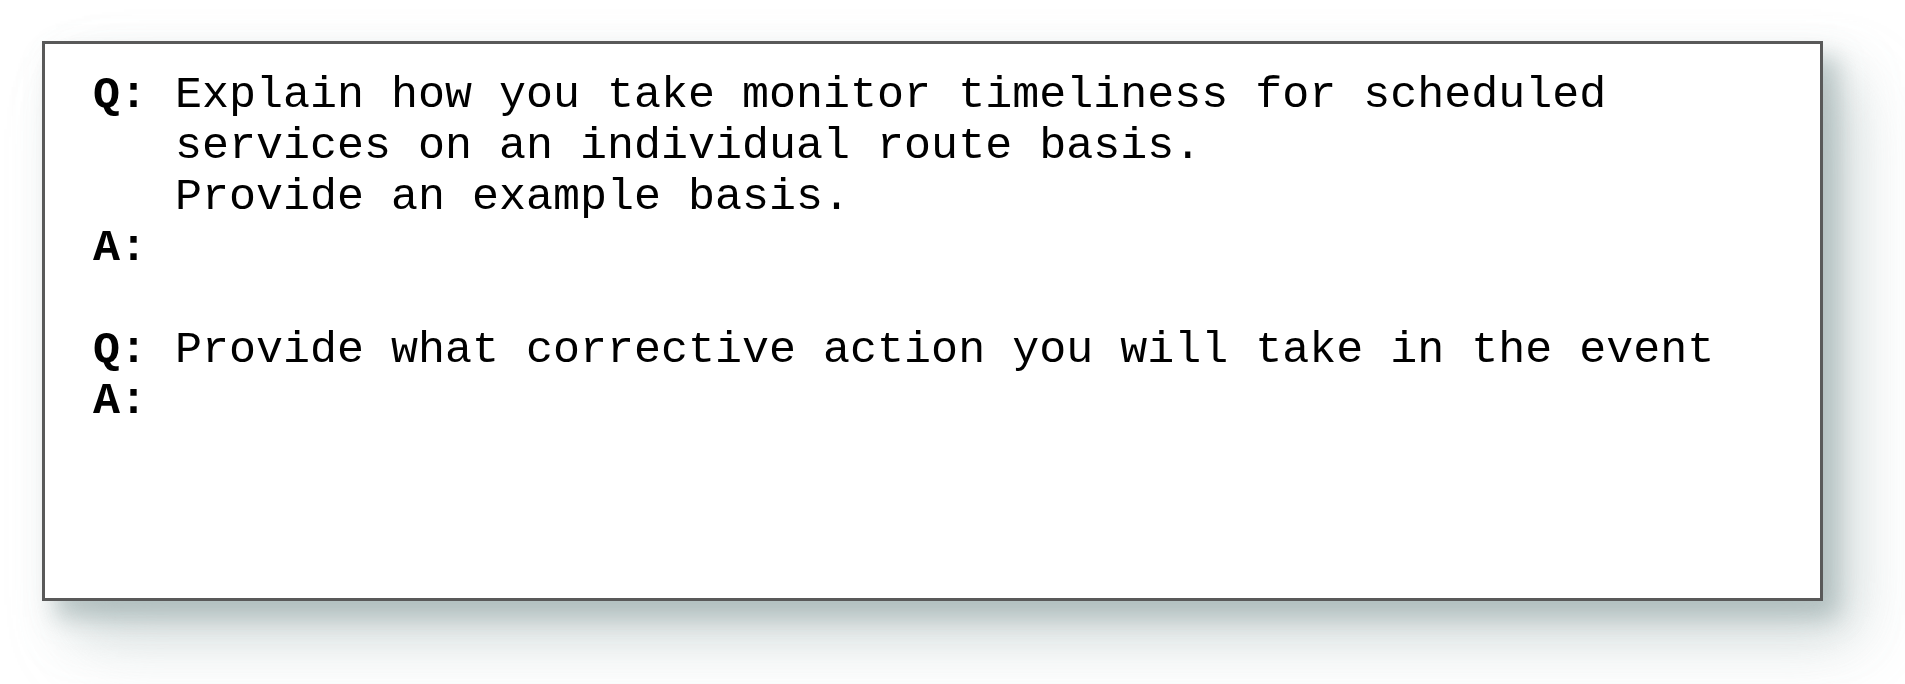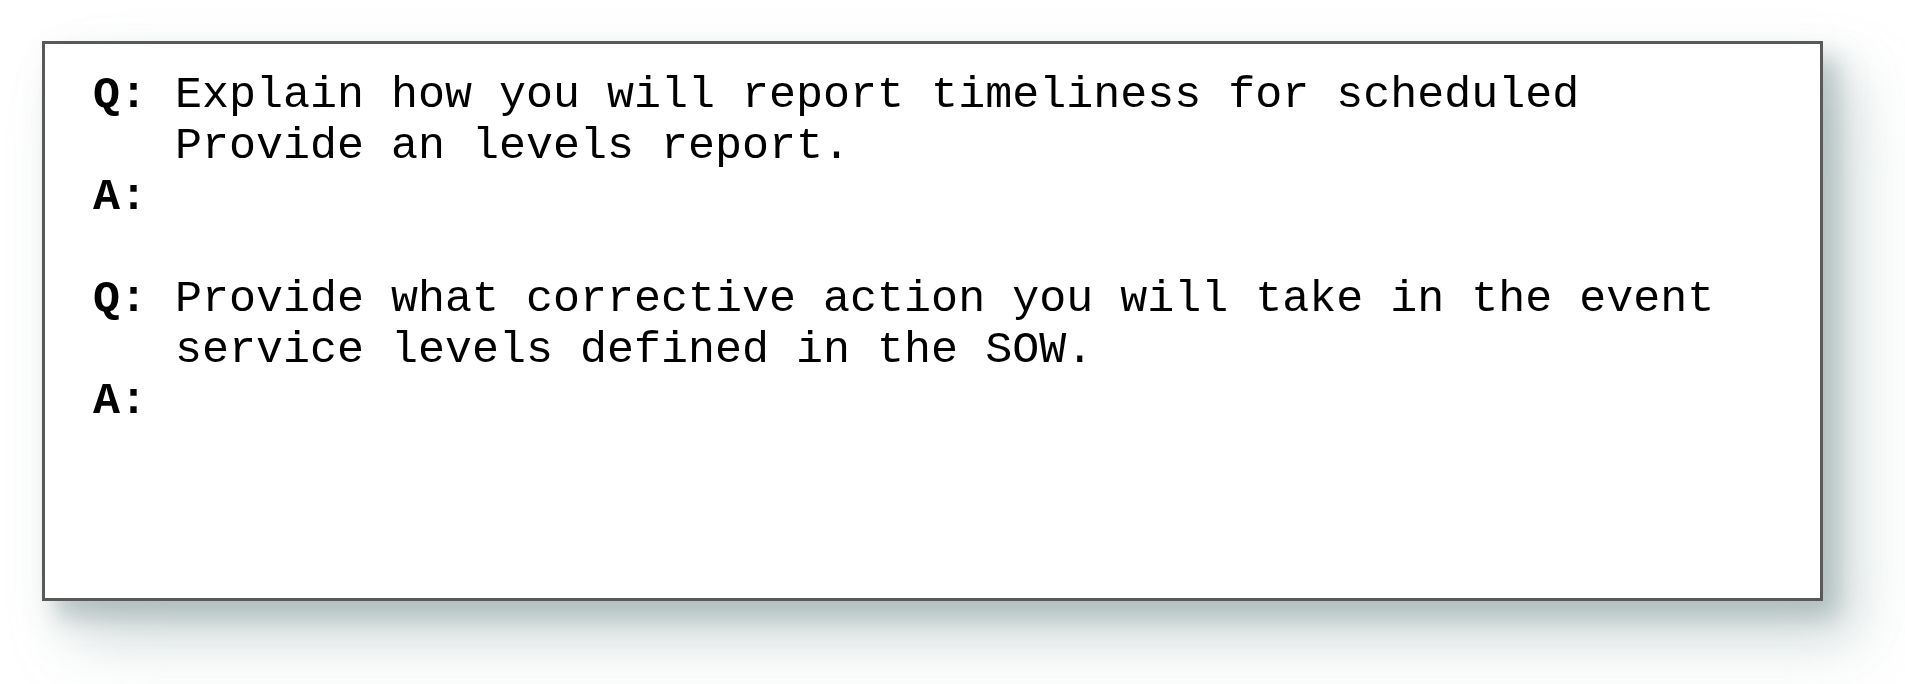--- a/index.html
+++ b/index.html
@@ -96,48 +96,48 @@
 
 <div id="page-root">
 
   <div class="qa-box">
     <div class="qa-inner">
 
       <div class="qa-group">
 
         <div class="qa-line question">
           <span class="qa-label">Q:</span>
-          <span class="qa-text">Explain how you will report timeliness for scheduled</span>
+          <span class="qa-text">Explain how you take monitor timeliness for scheduled</span>
         </div>
-
 
         <div class="qa-line question">
           <span class="qa-label is-blank">Q:</span>
-          <span class="qa-text">Provide an levels report.</span>
+          <span class="qa-text">services on an individual route basis.</span>
+        </div>
+
+        <div class="qa-line question">
+          <span class="qa-label is-blank">Q:</span>
+          <span class="qa-text">Provide an example basis.</span>
         </div>
 
         <div class="qa-line answer">
           <span class="qa-label">A:</span>
           <span class="qa-text"></span>
         </div>
 
       </div>
 
       <div class="qa-group">
 
         <div class="qa-line question">
           <span class="qa-label">Q:</span>
           <span class="qa-text">Provide what corrective action you will take in the event</span>
         </div>
 
 
-        <div class="qa-line question">
-          <span class="qa-label is-blank">Q:</span>
-          <span class="qa-text">service levels defined in the SOW.</span>
-        </div>
 
         <div class="qa-line answer">
           <span class="qa-label">A:</span>
           <span class="qa-text"></span>
         </div>
 
       </div>
 
     </div>
   </div>

